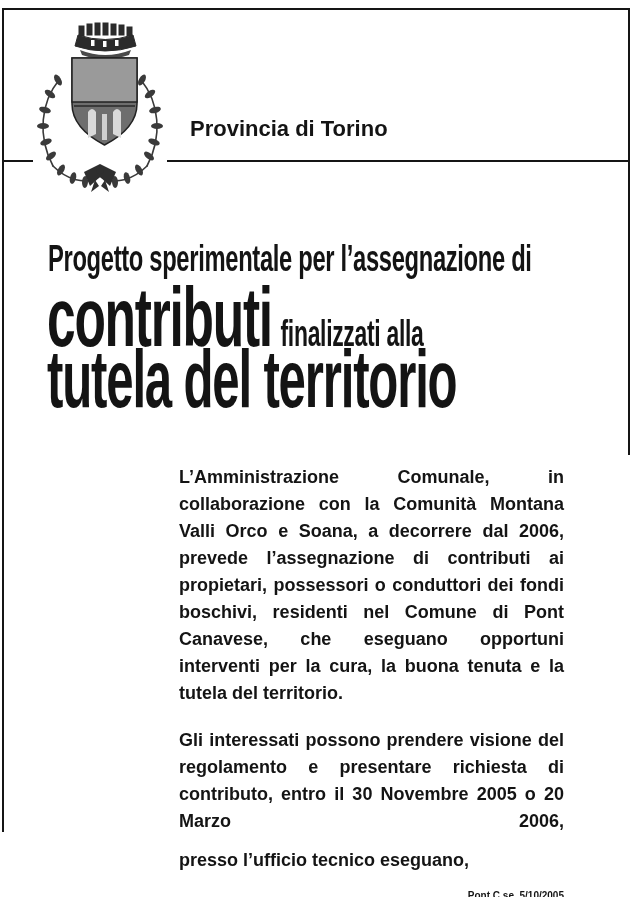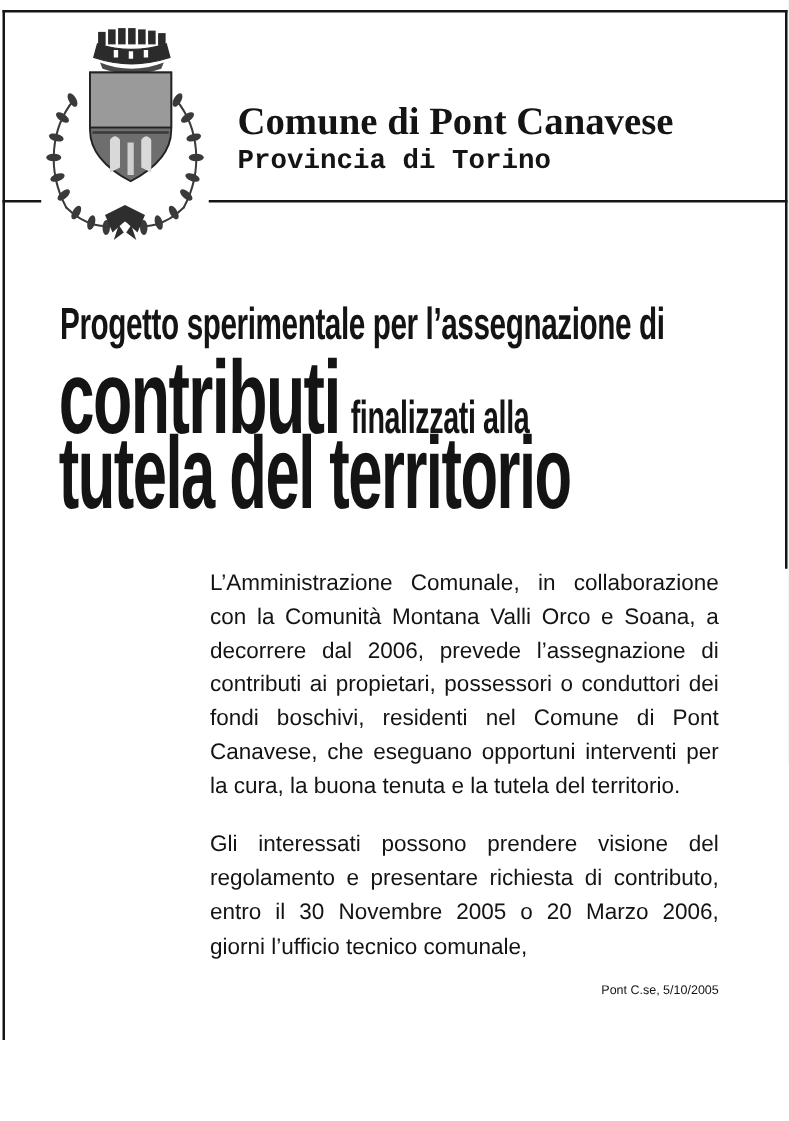--- a/index.html
+++ b/index.html
@@ -17,21 +17,21 @@
   .emblem { position:absolute; left:33px; top:14px; width:134px; height:180px; background:#ffffff; }
   .emblem svg { display:block; width:100%; height:100%; }
 
   .muni-name {
     position:absolute; left:190px; top:80px;
     font-family:"Liberation Serif", serif; font-weight:bold; font-size:31px; line-height:34px;
     white-space:nowrap;
   }
   .province {
     position:absolute; left:190px; top:116px;
-    font-family:Liberation Mono, monospace; font-weight:bold; font-size:22px; line-height:26px;
+    font-family:Liberation Sans, sans-serif; font-weight:bold; font-size:22px; line-height:26px;
     white-space:nowrap;
   }
 
   .title-kicker {
     position:absolute; left:48px; top:241px;
     font-size:36px; font-weight:bold; line-height:1; letter-spacing:-0.5px;
     white-space:nowrap; transform:scaleX(0.66); transform-origin:left top;
   }
   .title-line2 {
     position:absolute; left:47px; top:276px;
@@ -39,21 +39,21 @@
   }
   .title-word-big   { font-size:83px; font-weight:bold; letter-spacing:-2px; }
   .title-word-small { font-size:37px; font-weight:bold; letter-spacing:-0.5px; margin-left:14px; }
   .title-line3 {
     position:absolute; left:47px; top:338px;
     font-size:82px; font-weight:bold; letter-spacing:-2px; line-height:1;
     white-space:nowrap; transform:scaleX(0.60); transform-origin:left top;
   }
 
   .body-block { position:absolute; left:167px; top:452px; width:409px; font-size:18px; line-height:27px; }
-  .body-block p { margin:1px; }
+  .body-block p { margin:12px;font-weight:bold; }
   .para-justify { text-align:justify; }
   .para-justify-all { text-align:justify; text-align-last:justify; margin-top:20px !important; }
   .para-left { text-align:left; }
   .dateline { margin-top:14px !important; text-align:right; font-size:10px; line-height:15px; }
 
   .signature {
     position:absolute; left:167px; top:845px;
     text-align:center; font-size:10.5px; line-height:13px;
   }
 </style>
@@ -125,28 +125,27 @@
       <g fill="#2e2e2e">
         <path d="M67,150 L51,158 L57,172 L68,162 Z"></path>
         <path d="M67,150 L83,158 L77,172 L66,162 Z"></path>
         <path d="M62,166 L58,178 L66,172 Z"></path>
         <path d="M72,166 L76,178 L68,172 Z"></path>
         <circle cx="67" cy="156" r="4"></circle>
       </g>
     </svg>
   </div>
 
-  <div class="muni-name">Comune di Pont Canavese</div>
   <div class="province">Provincia di Torino</div>
 
   <div class="title-kicker">Progetto sperimentale per l’assegnazione di</div>
   <div class="title-line2"><span class="title-word-big">contributi</span><span class="title-word-small">finalizzati alla</span></div>
   <div class="title-line3">tutela del territorio</div>
 
   <div class="body-block">
     <p class="para-justify">L’Amministrazione Comunale, in collaborazione con la Comunità Montana Valli Orco e Soana, a decorrere dal 2006, prevede l’assegnazione di contributi ai propietari, possessori o conduttori dei fondi boschivi, residenti nel Comune di Pont Canavese, che eseguano opportuni interventi per la cura, la buona tenuta e la tutela del territorio.</p>
     <p class="para-justify-all">Gli interessati possono prendere visione del regolamento e presentare richiesta di contributo, entro il 30 Novembre 2005 o 20 Marzo 2006,</p>
-    <p class="para-left">giorni l’ufficio tecnico comunale,</p>
+    <p class="para-left">presso l’ufficio tecnico eseguano,</p>
     <p class="dateline">Pont C.se, 5/10/2005</p>
   </div>
 
 
 </div>
 
 </body></html>

